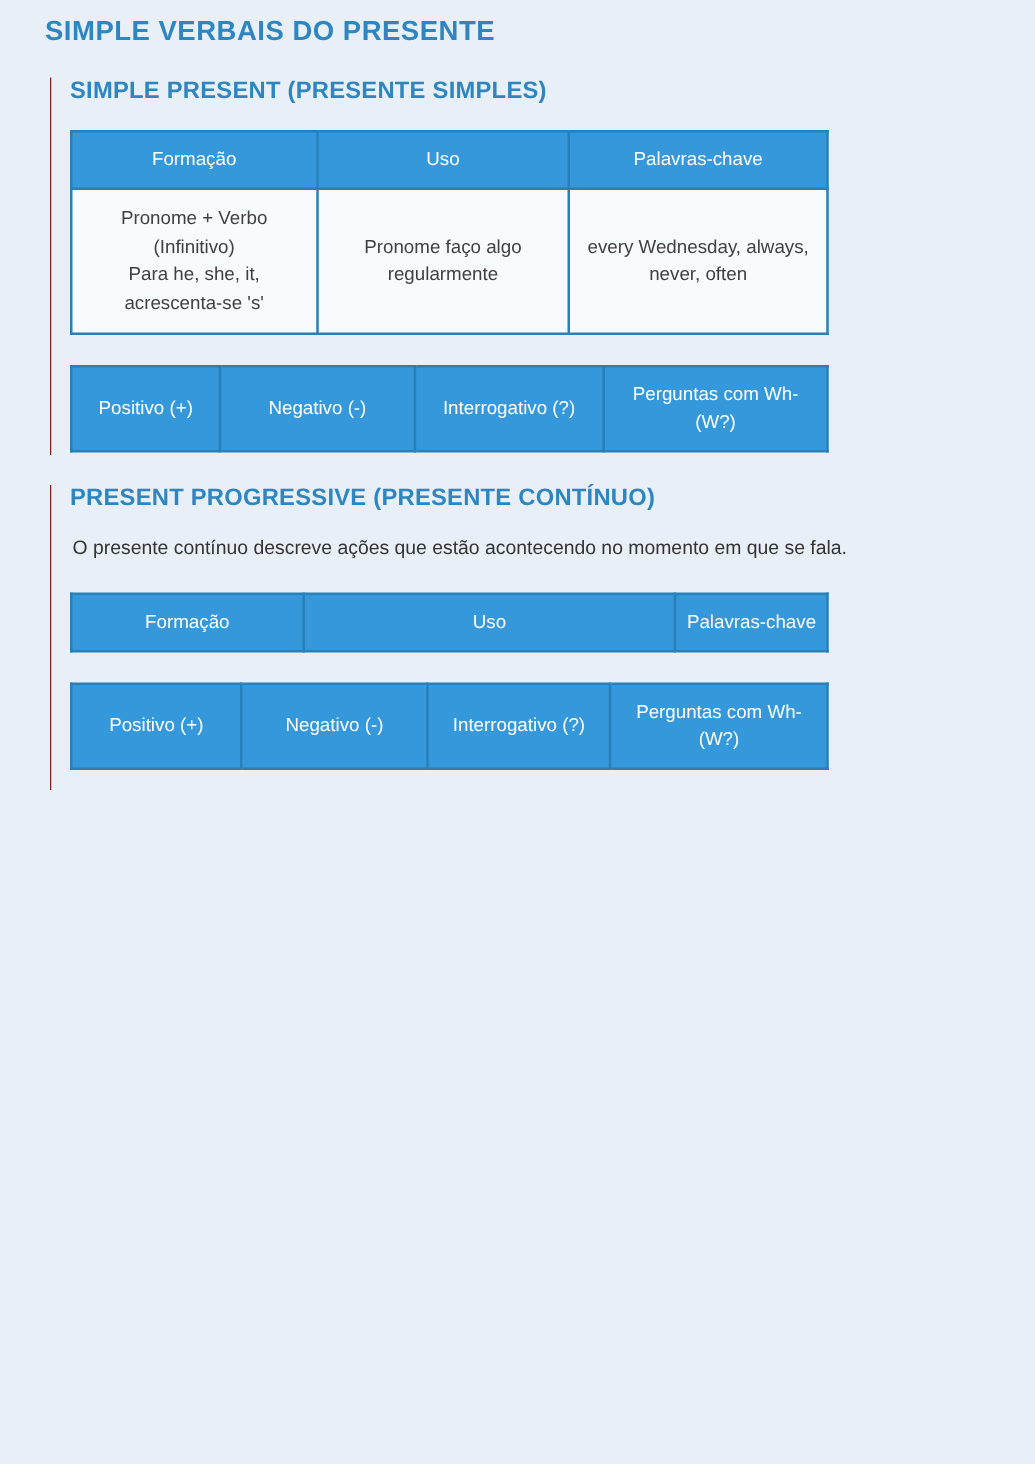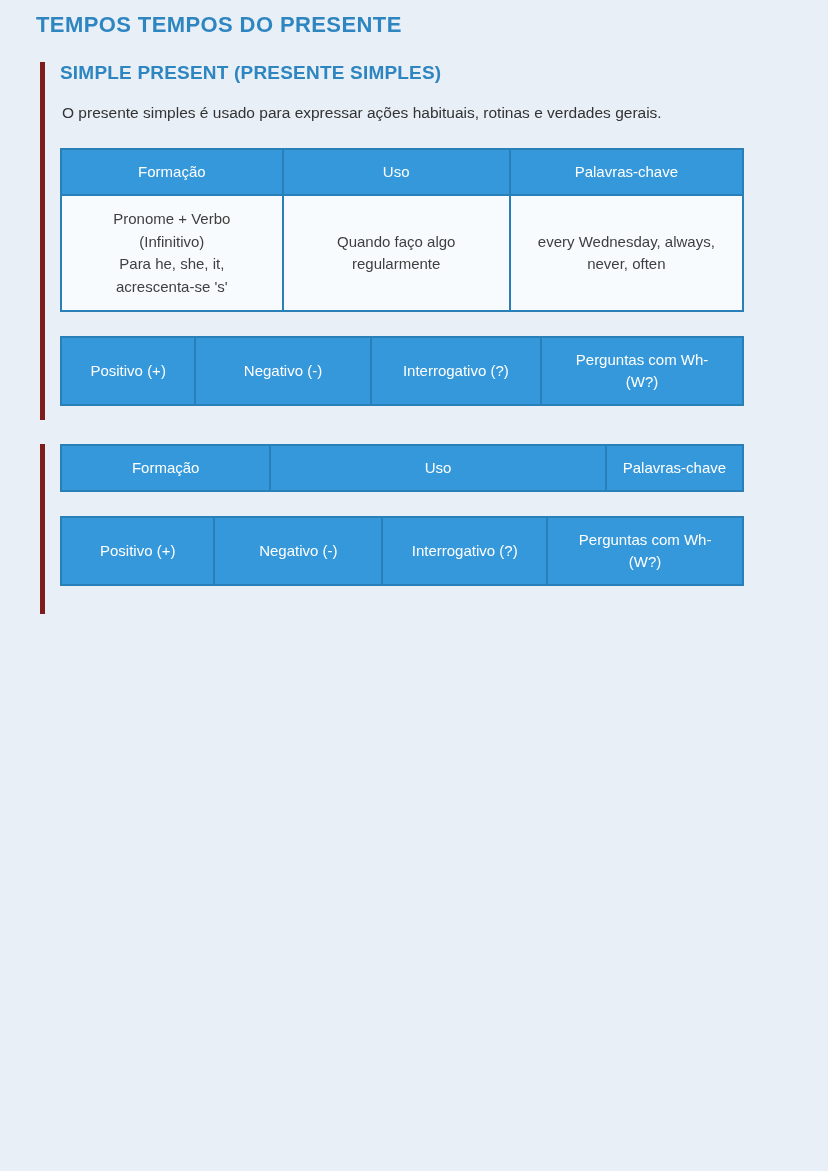--- a/index.html
+++ b/index.html
@@ -16,46 +16,46 @@
   }
   .page-title {
     margin: 12px 0 0 36px;
     font-size: 22px;
     font-weight: 600;
     letter-spacing: 0.4px;
     color: #2e86c1;
   }
   .section {
     margin: 24px 8px 10px 40px;
-    border-left: 5px solid #7f1d1d;
+    border-left: 1px solid #7f1d1d;
     padding: 0 0 2px 15px;
   }
   .section-2 {
     padding-bottom: 16px;
   }
   .section-title {
     margin: 0 0 20px 0;
     font-size: 19px;
     font-weight: 600;
     letter-spacing: 0.2px;
     color: #2e86c1;
   }
   .section-description {
     margin: 0 0 26px 2px;
     font-size: 15.5px;
     color: #333333;
   }
   table {
     border-collapse: collapse;
-    width: 684px;
+    width: 607px;
     table-layout: fixed;
     margin: 0 0 24px 0;
   }
   table.last {
-    margin-bottom: 12px;
+    margin-bottom: 0;
   }
   th {
     background: #3498db;
     color: #ffffff;
     font-weight: 400;
     font-size: 15px;
     line-height: 1.47;
     padding: 11px 8px;
     border: 2px solid #2980b9;
     text-align: center;
@@ -69,44 +69,43 @@
     border: 2px solid #2980b9;
     text-align: center;
     vertical-align: middle;
     color: #3f3f3f;
     white-space: pre-line;
   }
 </style>
 </head>
 <body>
 
-<h1 class="page-title">TEMPOS TEMPOS DO PRESENTE</h1>
+<h1 class="page-title">SIMPLE VERBAIS DO PRESENTE</h1>
 
 <div class="section section-1">
   <h2 class="section-title">SIMPLE PRESENT (PRESENTE SIMPLES)</h2>
-  <p class="section-description">O presente simples é usado para expressar ações habituais, rotinas e verdades gerais.</p>
 
   <table>
     <colgroup>
       <col style="width:32.5%">
         <col style="width:33.3%">
         <col style="width:34.2%">
     </colgroup>
     <tbody>
         <tr>
       <th>Formação</th>
       <th>Uso</th>
       <th>Palavras-chave</th>
     </tr>
     <tr>
       <td>Pronome + Verbo
 (Infinitivo)
 Para he, she, it,
 acrescenta-se 's'</td>
-      <td>Quando faço algo
+      <td>Pronome faço algo
 regularmente</td>
       <td>every Wednesday, always,
 never, often</td>
     </tr>
   </tbody>
     </table>
 
   <table class="last">
     <colgroup>
       <col style="width:19.7%">
@@ -120,20 +119,22 @@
       <th>Negativo (-)</th>
       <th>Interrogativo (?)</th>
       <th>Perguntas com Wh-
 (W?)</th>
     </tr>
   </tbody>
     </table>
 </div>
 
 <div class="section section-2">
+  <h2 class="section-title">PRESENT PROGRESSIVE (PRESENTE CONTÍNUO)</h2>
+  <p class="section-description">O presente contínuo descreve ações que estão acontecendo no momento em que se fala.</p>
 
   <table>
     <colgroup>
       <col style="width:30.7%">
         <col style="width:49.2%">
         <col style="width:20.1%">
     </colgroup>
     <tbody>
         <tr>
       <th>Formação</th>

